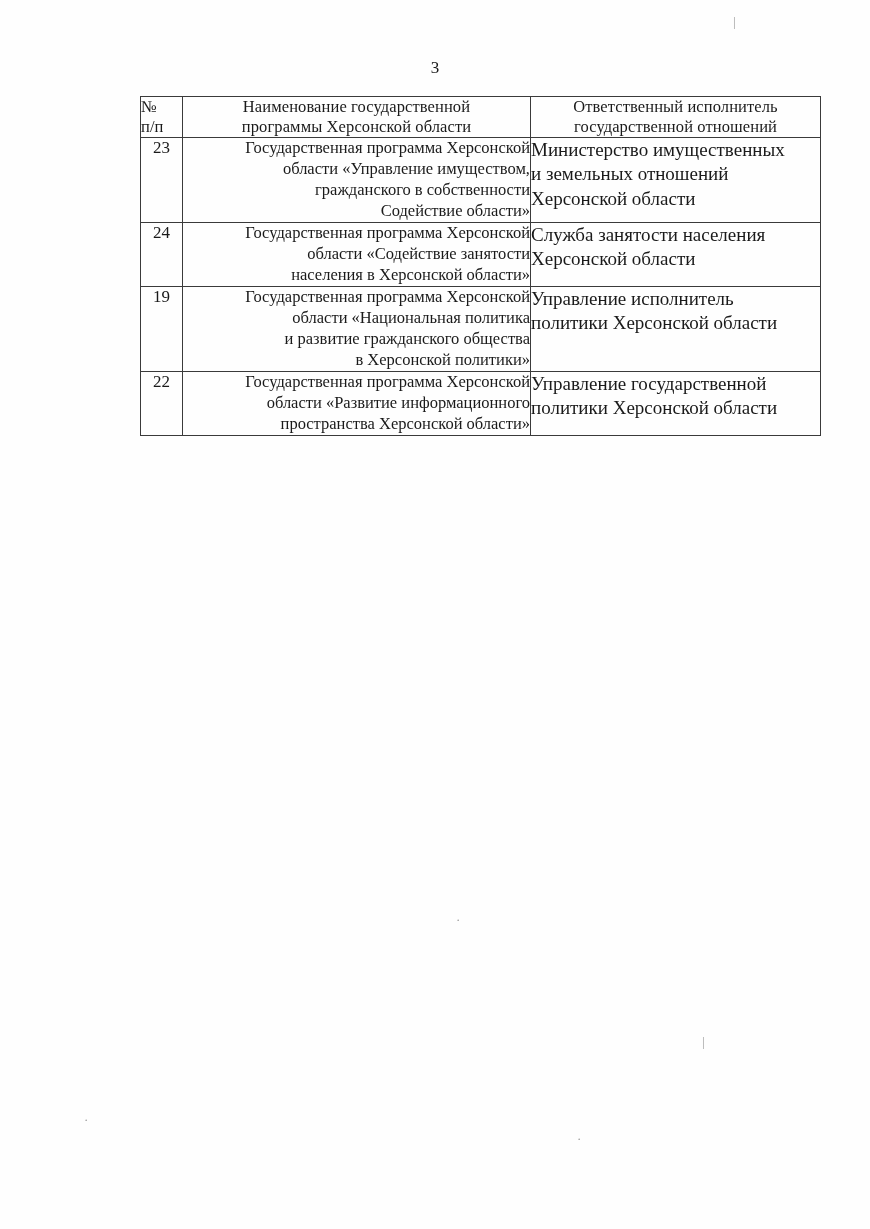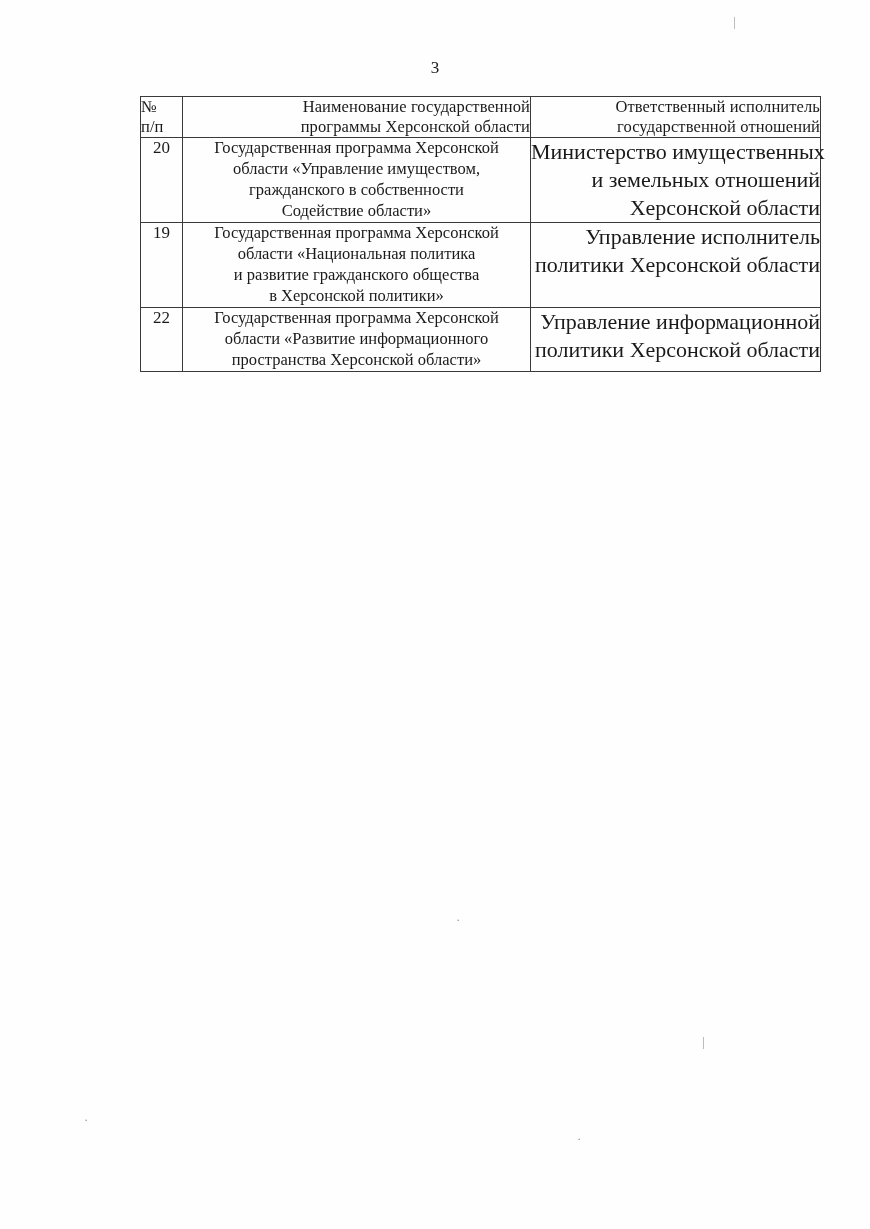--- a/index.html
+++ b/index.html
@@ -37,21 +37,21 @@
   .doc-table td, .doc-table th {
     border: 1px solid #3a3a3a;
     vertical-align: top;
     padding: 0;
   }
   .col-num { width: 42px; }
   .col-name { width: 348px; }
   .col-exec { width: 290px; }
 
   .hdr-cell {
-    text-align: right;
+    text-align: center;
     font-weight: normal;
     font-size: 16.5px;
     line-height: 1.22;
     padding: 5px 4px 6px 4px;
     letter-spacing: 0.1px;
   }
   .hdr-num {
     text-align: left;
     padding-left: 5px;
   }
@@ -60,28 +60,28 @@
   .cell-num {
     text-align: center;
     font-size: 17px;
     vertical-align: middle;
     padding: 0 2px;
   }
   .cell-text {
     font-size: 16.5px;
     line-height: 1.27;
     padding: 6px 6px 7px 9px;
-    text-align: center;
+    text-align: right;
   }
   .cell-exec {
-    font-size: 22px;
+    font-size: 19px;
     line-height: 1.27;
     padding: 6px 6px 7px 9px;
     vertical-align: middle;
-    text-align: right;
+    text-align: left;
   }
   .cell-exec-mid {
     vertical-align: middle;
   }
   .line { display: block; white-space: pre; }
   .mark-tr {
     position: absolute;
     color: #9a9a9a;
     font-size: 13px;
   }
@@ -115,30 +115,42 @@
           <div>программы Херсонской области</div>
         </th>
         <th class="hdr-cell">
           <div>Ответственный исполнитель</div>
           <div>государственной отношений</div>
         </th>
       </tr>
     </thead>
     <tbody>
       <tr>
-        <td class="cell-num">20</td>
+        <td class="cell-num">23</td>
         <td class="cell-text">
           <span class="line">Государственная программа Херсонской</span>
           <span class="line">области «Управление имуществом,</span>
           <span class="line">гражданского в собственности</span>
           <span class="line">Содействие области»</span>
         </td>
         <td class="cell-exec cell-exec-mid">
           <span class="line">Министерство имущественных</span>
           <span class="line">и земельных отношений</span>
+          <span class="line">Херсонской области</span>
+        </td>
+      </tr>
+      <tr>
+        <td class="cell-num">24</td>
+        <td class="cell-text">
+          <span class="line">Государственная программа Херсонской</span>
+          <span class="line">области «Содействие занятости</span>
+          <span class="line">населения в Херсонской области»</span>
+        </td>
+        <td class="cell-exec cell-exec-mid">
+          <span class="line">Служба занятости населения</span>
           <span class="line">Херсонской области</span>
         </td>
       </tr>
       <tr>
         <td class="cell-num">19</td>
         <td class="cell-text">
           <span class="line">Государственная программа Херсонской</span>
           <span class="line">области «Национальная политика</span>
           <span class="line">и развитие гражданского общества</span>
           <span class="line">в Херсонской политики»</span>
@@ -149,21 +161,21 @@
         </td>
       </tr>
       <tr>
         <td class="cell-num">22</td>
         <td class="cell-text">
           <span class="line">Государственная программа Херсонской</span>
           <span class="line">области «Развитие информационного</span>
           <span class="line">пространства Херсонской области»</span>
         </td>
         <td class="cell-exec cell-exec-mid">
-          <span class="line">Управление информационной</span>
+          <span class="line">Управление государственной</span>
           <span class="line">политики Херсонской области</span>
         </td>
       </tr>
     </tbody>
   </table>
 
   <span class="mark-tr mark-1">|</span>
   <span class="mark-tr mark-2">|</span>
   <span class="mark-tr mark-3">·</span>
   <span class="mark-tr mark-4">·</span>

